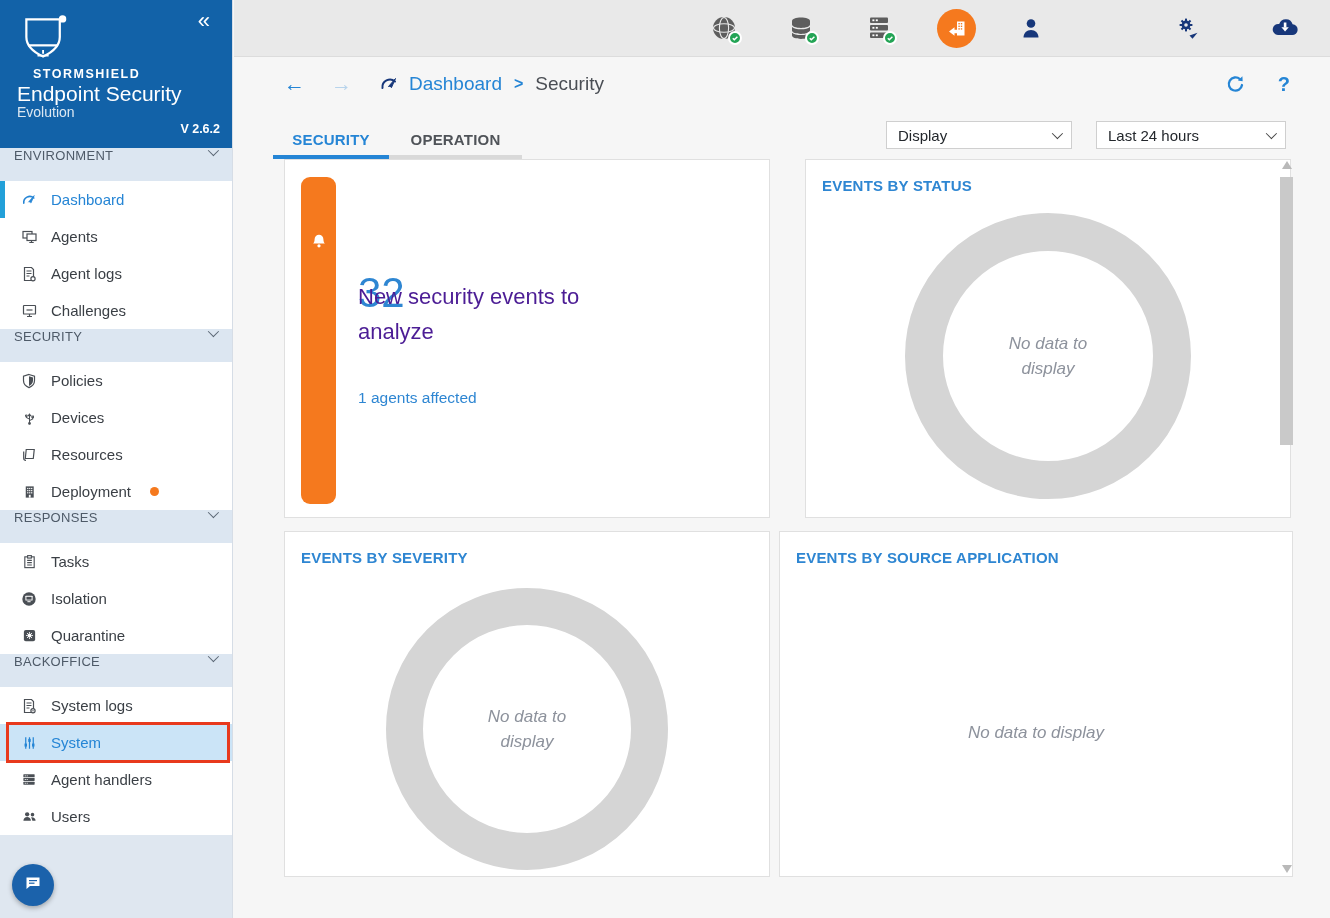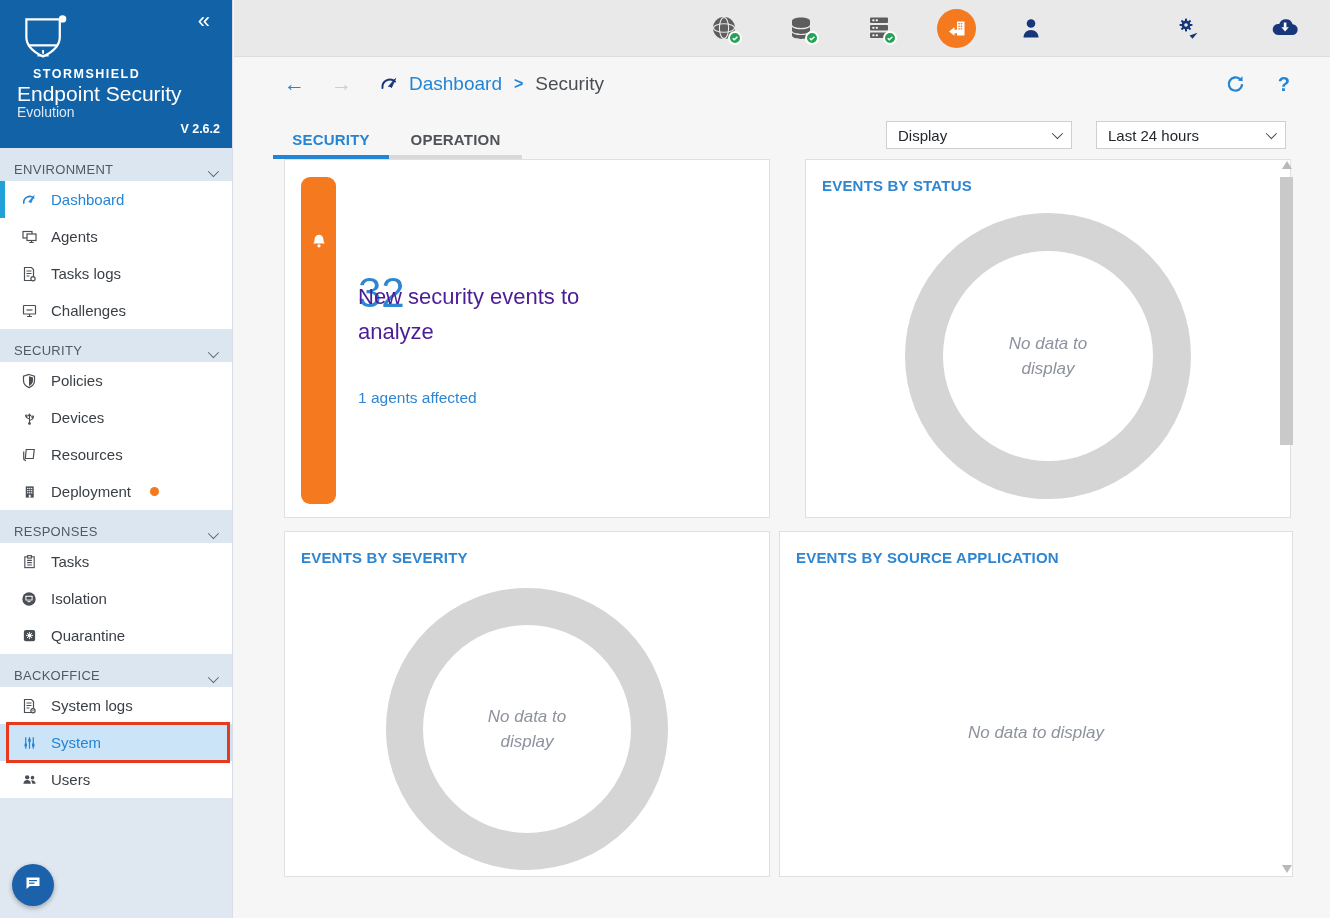--- a/index.html
+++ b/index.html
@@ -14,21 +14,21 @@
   .sidebar { position:absolute; left:0; top:0; width:233px; height:918px; background:#fff; border-right:1px solid #d6dde6; display:flex; flex-direction:column; }
   .logo-block { position:relative; height:148px; background:#1262a8; color:#fff; flex:none; }
   .collapse-btn { position:absolute; top:10px; right:22px; font-size:22px; color:#fff; cursor:pointer; line-height:1; }
   .shield-logo { position:absolute; top:12px; left:18px; }
   .brand-text { position:absolute; left:17px; top:68px; line-height:1.05; }
   .brand-company { font-size:12.5px; font-weight:bold; letter-spacing:1.5px;margin-left:16px; }
   .brand-product { font-size:21px; font-weight:400; margin-top:2px; }
   .brand-edition { font-size:14px; opacity:.85; }
   .brand-version { position:absolute; right:12px; top:122px; font-size:12.5px; font-weight:bold; }
 
-  .section-header { height:33px; background:#dce6f1; color:#4e5a68; display:flex; align-items:flex-end; justify-content:space-between; padding:0 16px 4px 14px; font-size:13px; letter-spacing:.3px; flex:none; cursor:pointer; }
+  .section-header { height:33px; background:#dce6f1; color:#4e5a68; display:flex; align-items:flex-start; justify-content:space-between; padding:0 16px 14px 14px; font-size:13px; letter-spacing:.3px; flex:none; cursor:pointer; }
   .chev { width:8px; height:8px; border-right:1.6px solid #5a6674; border-bottom:1.6px solid #5a6674; transform:rotate(45deg) translateY(-2px); }
   .nav-item { height:37px; display:flex; align-items:center; padding-left:20px; gap:13px; background:#fff; color:#3a3f45; font-size:15px; cursor:pointer; position:relative; flex:none; }
   .nav-icon { width:18px; height:17px; display:flex; align-items:center; justify-content:center; color:#4a4f55; flex:none; }
   .nav-item.active { color:#2585d5; }
   .nav-item.active .nav-icon { color:#2585d5; }
   .nav-item.active::before { content:""; position:absolute; left:0; top:0; bottom:0; width:5px; background:#22a0d9; }
   .nav-item.selected { background:#cbe4f7; color:#2585d5; }
   .nav-item.selected .nav-icon { color:#2585d5; }
   .highlight-box { position:absolute; left:6px; right:2px; top:-2px; bottom:-2px; border:3px solid #e8391d; pointer-events:none; z-index:5; }
   .notif-dot { width:9px; height:9px; border-radius:50%; background:#f5791e; margin-left:6px; }
@@ -137,21 +137,21 @@
     <span class="nav-label">Agents</span>
   </div>
   <div class="nav-item">
     <span class="nav-icon">
       <svg width="16" height="16" viewBox="0 0 16 16" fill="none" stroke="currentColor" stroke-width="1.2">
         <path d="M3.5 1.5 h7 l2 2 V14.5 h-9 z"></path>
           <path d="M5.5 5 h5 M5.5 7.5 h5 M5.5 10 h3"></path>
         <circle cx="12" cy="12.7" r="2.1" fill="#fff"></circle>
       </svg>
     </span>
-    <span class="nav-label">Tasks logs</span>
+    <span class="nav-label">Agent logs</span>
   </div>
   <div class="nav-item">
     <span class="nav-icon">
       <svg width="17" height="16" viewBox="0 0 16 16" fill="none" stroke="currentColor" stroke-width="1.2">
         <rect x="2" y="2.5" width="12" height="8.5" rx="0.6"></rect>
           <path d="M5 7 h6"></path>
           <path d="M8 11 v2 M5.5 13.5 h5"></path>
       </svg>
     </span>
     <span class="nav-label">Challenges</span>
@@ -272,20 +272,38 @@
     <span class="nav-icon">
       <svg width="15" height="16" viewBox="0 0 16 16" stroke="currentColor" fill="currentColor" stroke-width="1.3">
         <path d="M4 1.8 V14.2 M8 1.8 V14.2 M12 1.8 V14.2"></path>
         <rect x="2.7" y="8.6" width="2.6" height="3.2" stroke="none"></rect>
         <rect x="6.7" y="3.6" width="2.6" height="3.2" stroke="none"></rect>
         <rect x="10.7" y="8.6" width="2.6" height="3.2" stroke="none"></rect>
       </svg>
     </span>
     <span class="nav-label">System</span>
     <span class="highlight-box"></span>
+  </div>
+  <div class="nav-item">
+    <span class="nav-icon">
+      <svg width="16" height="15" viewBox="0 0 16 16" fill="currentColor">
+        <rect x="2" y="2.5" width="12" height="3.2" rx="0.5"></rect>
+          <rect x="2" y="6.4" width="12" height="3.2" rx="0.5"></rect>
+          <rect x="2" y="10.3" width="12" height="3.2" rx="0.5"></rect>
+        <g fill="#fff">
+          <rect x="3.5" y="3.7" width="1.2" height="0.9"></rect>
+            <rect x="5.5" y="3.7" width="1.2" height="0.9"></rect>
+          <rect x="3.5" y="7.6" width="1.2" height="0.9"></rect>
+            <rect x="5.5" y="7.6" width="1.2" height="0.9"></rect>
+          <rect x="3.5" y="11.5" width="1.2" height="0.9"></rect>
+            <rect x="5.5" y="11.5" width="1.2" height="0.9"></rect>
+        </g>
+      </svg>
+    </span>
+    <span class="nav-label">Agent handlers</span>
   </div>
   <div class="nav-item">
     <span class="nav-icon">
       <svg width="17" height="15" viewBox="0 0 16 16" fill="currentColor">
         <circle cx="5.5" cy="5.7" r="2.3"></circle>
         <path d="M1.5 12.6 c0-2.4 1.8-4 4-4 s4 1.6 4 4 z"></path>
         <circle cx="11.2" cy="6" r="1.9"></circle>
         <path d="M9.8 8.9 c2.6-0.3 4.7 1.4 4.7 3.7 h-3.4"></path>
       </svg>
     </span>

